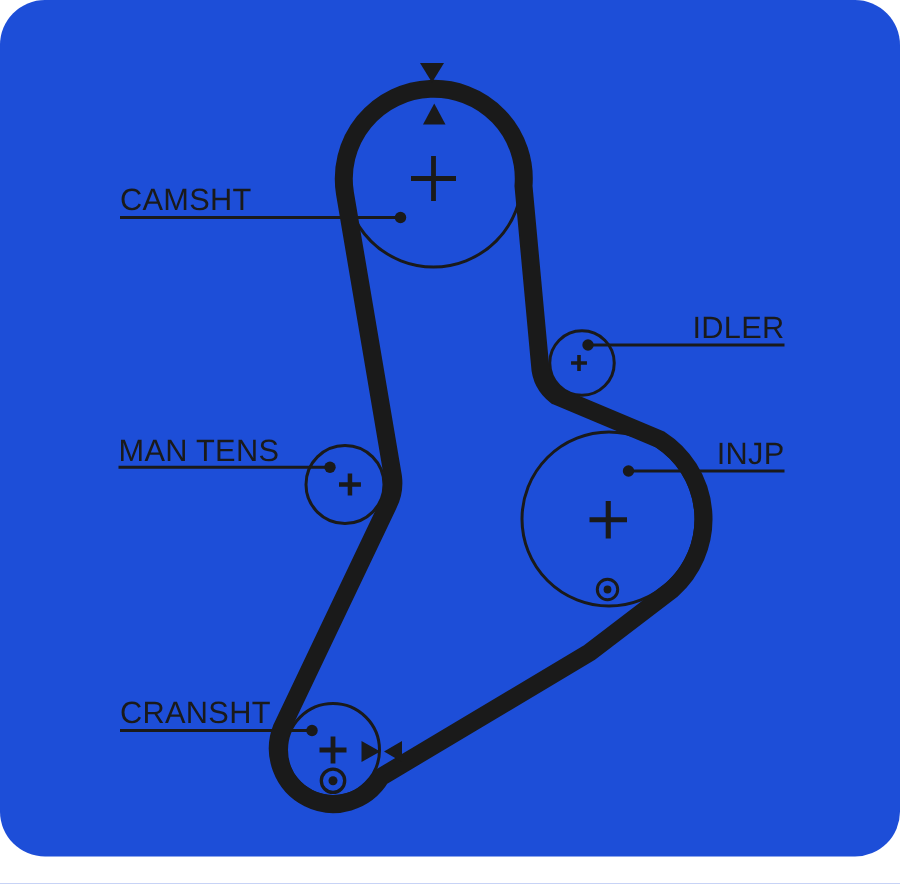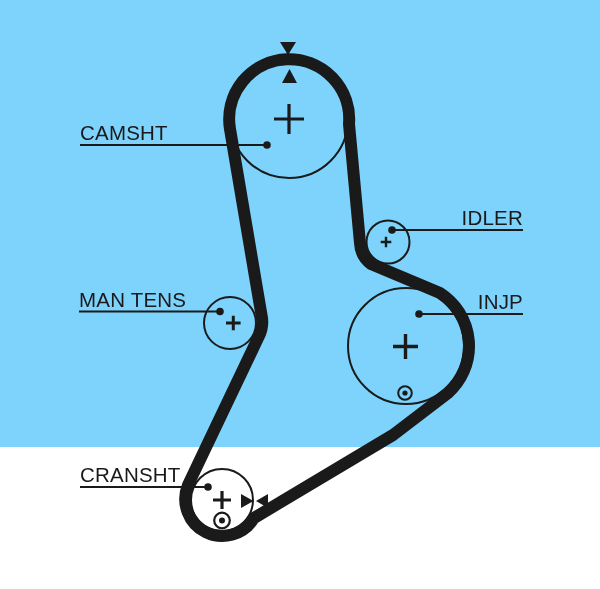--- a/index.html
+++ b/index.html
@@ -7,22 +7,23 @@
     padding: 0;
     background: #ffffff;
     width: 600px;
     height: 589px;
     overflow: hidden;
     font-family: "Liberation Sans", sans-serif;
   }
   .stage {
     position: relative;
     width: 600px;
-    height: 447px;
-    background: #7dd3fc;
+    height: 571px;
+    background: #1d4ed8;
+    border-radius: 30px;
   }
   svg { display: block; }
   .pulley {
     fill: none;
     stroke: #1a1a1a;
     stroke-width: 2;
   }
   .belt {
     fill: none;
     stroke: #1a1a1a;

